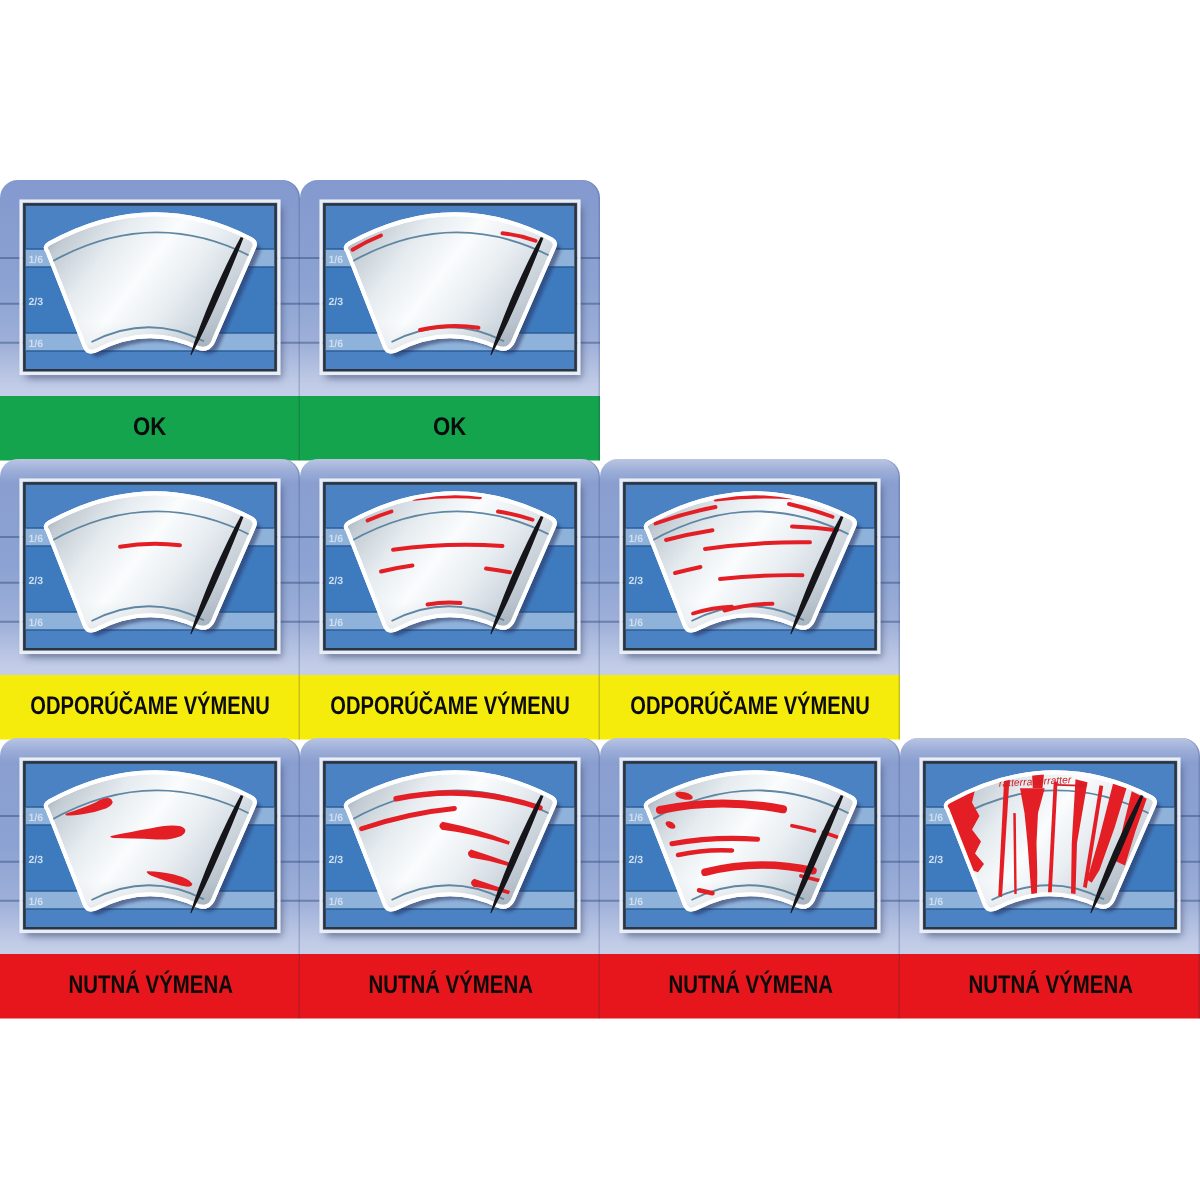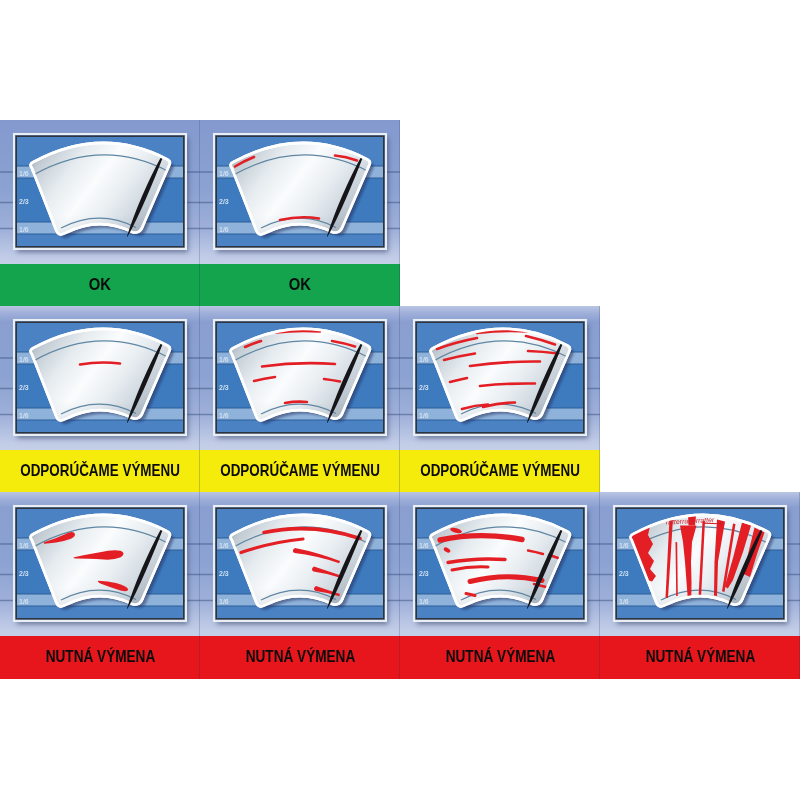--- a/index.html
+++ b/index.html
@@ -1,16 +1,16 @@
 <!DOCTYPE html>
 <html><head><meta charset="utf-8">
 <style>
 html,body{margin:0;padding:0;background:#ffffff;width:800px;height:800px;overflow:hidden;}
 .cell{position:absolute;width:200px;height:186px;
-box-shadow:inset -1px 0 0 rgba(50,70,120,0.25);}
+box-shadow:inset -1px 0 0 rgba(50,70,120,0.25);border-radius:12px;}
 .cell svg{position:absolute;left:0;top:0;}
 .pshadow{position:absolute;left:14px;top:14px;width:171px;height:114px;
 box-shadow:3px 4px 5px rgba(35,45,85,0.55);}
 .band{position:absolute;left:0;top:144px;width:200px;height:42.5px;display:flex;
 align-items:center;justify-content:center;white-space:nowrap;overflow:visible;font-family:"Liberation Sans",sans-serif;
 font-weight:bold;font-size:17px;color:#0b0b0b;box-shadow:inset -1px 0 0 rgba(30,40,60,0.22);}
 </style></head><body>
 <svg width="0" height="0" style="position:absolute">
 <defs>
 <linearGradient id="fangrad" x1="0" y1="0.1" x2="1" y2="0.6">

